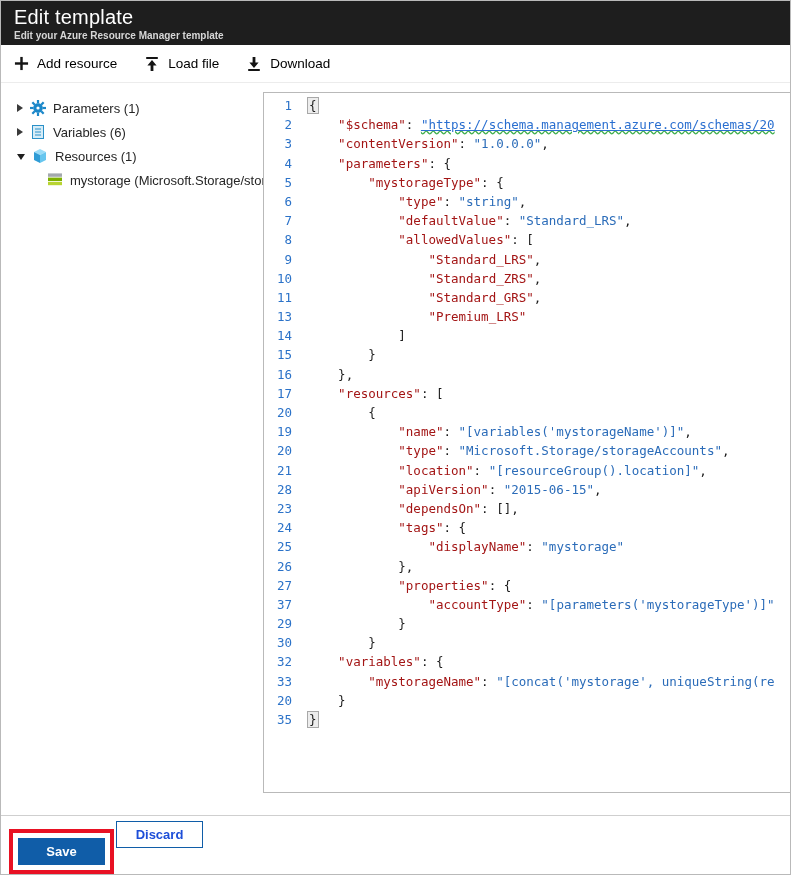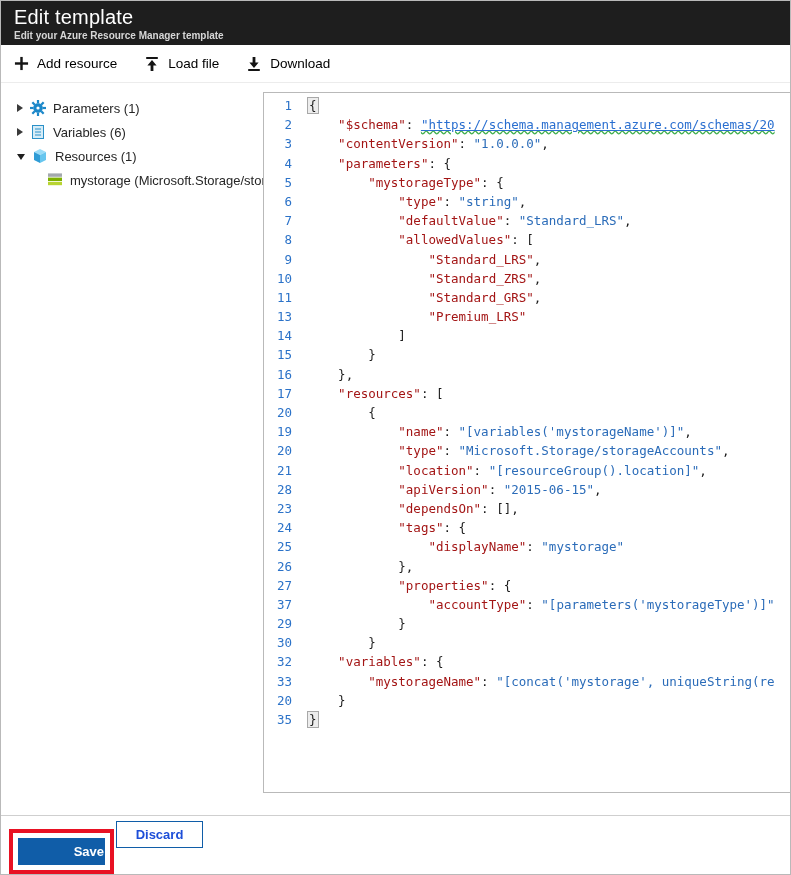--- a/index.html
+++ b/index.html
@@ -44,21 +44,21 @@
   .tk-k { color:#a31515; }
   .tk-v { color:#2b6cb9; }
   .tk-m { background:#ededed; border:1px solid #a8a8a8; padding:0 1px; margin:0 -1px; }
   .tk-u { text-decoration: underline; text-decoration-style: wavy; text-decoration-color:#3fae4b; }
   .u-inner { color:#2a6fd0; text-decoration: underline; cursor:pointer; }
   
   .footer { flex:0 0 58px; border-top:1px solid #cfcfcf; background:#fff; display:flex; align-items:flex-start; }
   .save-wrap { margin:13px 0 0 8px; border:4px solid #e81123; padding:5px; display:inline-block; }
   .btn { width:87px; height:27px; font-size:13px; font-weight:700; cursor:pointer;
          font-family:"Liberation Sans","DejaVu Sans",sans-serif; }
-  .btn.primary { background:#105da8; color:#fff; border:1px solid #105da8;text-align:right; }
+  .btn.primary { background:#105da8; color:#fff; border:1px solid #105da8; }
   .btn.secondary { background:#fff; color:#1d4ed8; border:1px solid #105da8; margin:5px 0 0 2px; }
 </style>
 </head>
 <body>
 
 <div class="page">
 
   <div class="hdr">
     <div class="hdr-title">Edit template</div>
     <div class="hdr-sub">Edit your Azure Resource Manager template</div>

